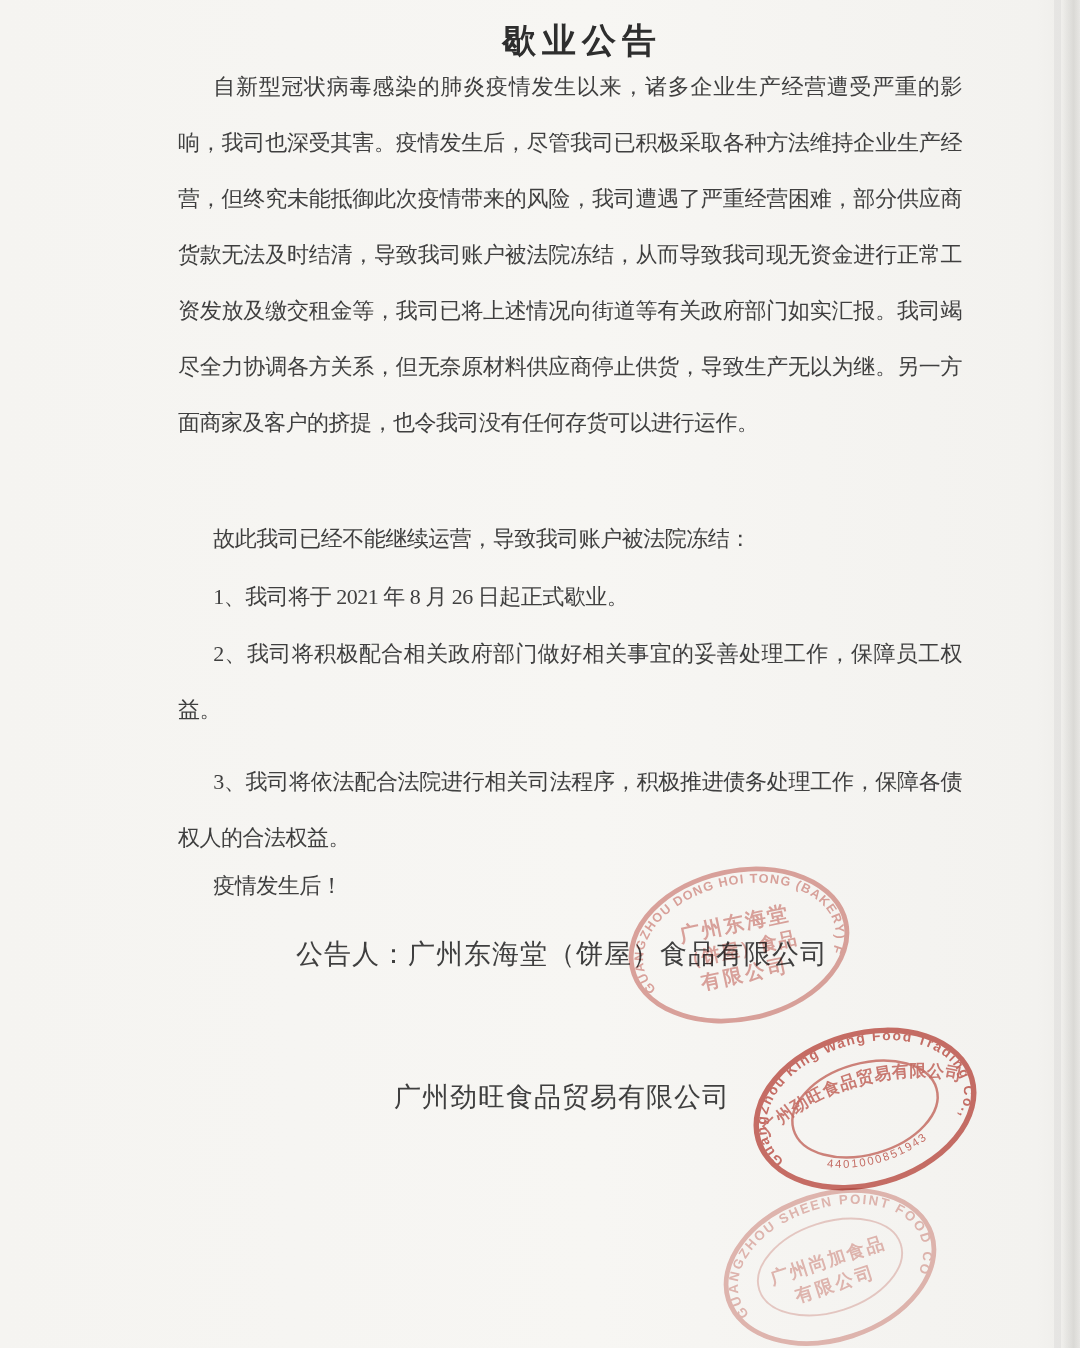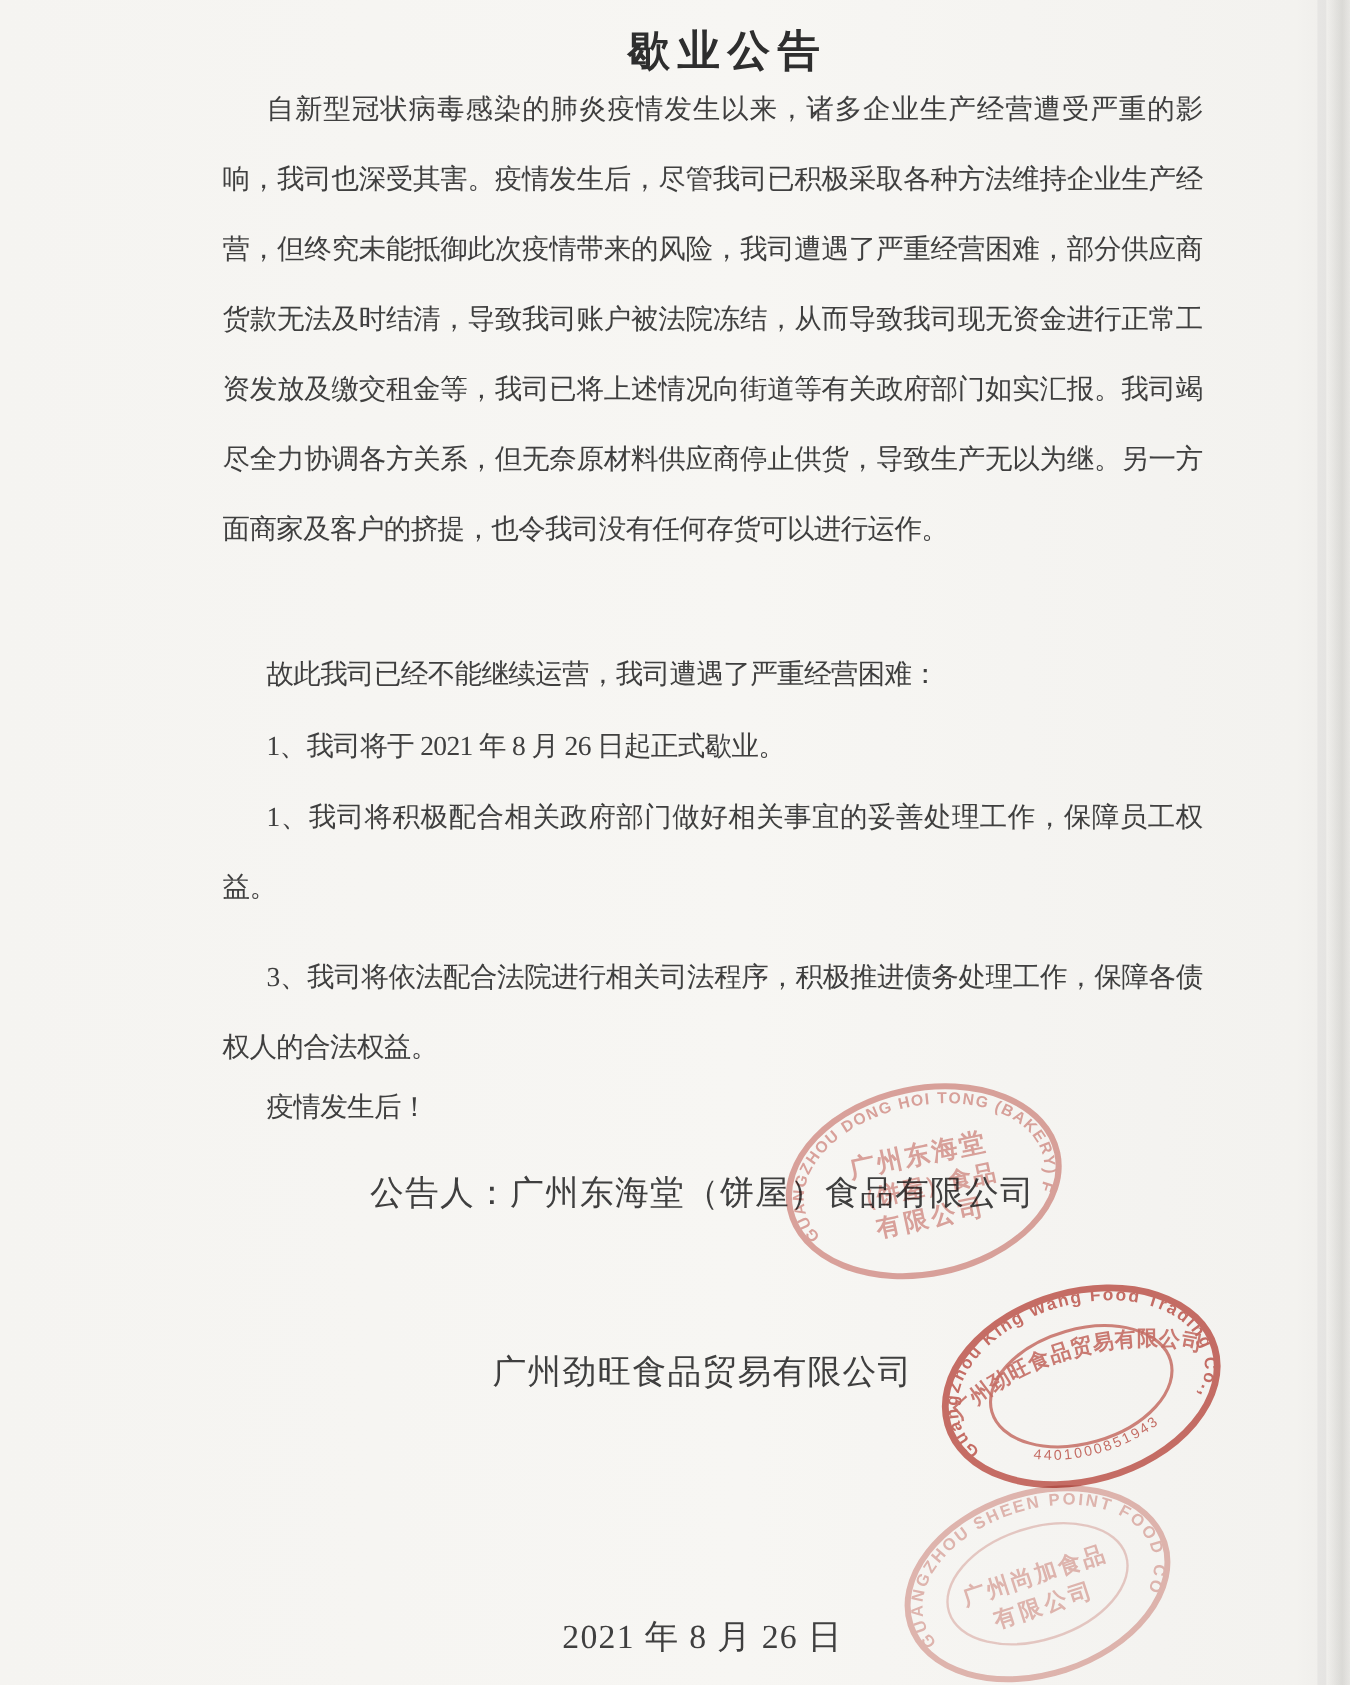--- a/index.html
+++ b/index.html
@@ -45,29 +45,28 @@
   }
 </style>
 </head>
 <body>
 
 <div class="page">
 
   <h1 class="title">歇业公告</h1>
 
   <p class="para indent" style="top:59px">自新型冠状病毒感染的肺炎疫情发生以来，诸多企业生产经营遭受严重的影响，我司也深受其害。疫情发生后，尽管我司已积极采取各种方法维持企业生产经营，但终究未能抵御此次疫情带来的风险，我司遭遇了严重经营困难，部分供应商货款无法及时结清，导致我司账户被法院冻结，从而导致我司现无资金进行正常工资发放及缴交租金等，我司已将上述情况向街道等有关政府部门如实汇报。我司竭尽全力协调各方关系，但无奈原材料供应商停止供货，导致生产无以为继。另一方面商家及客户的挤提，也令我司没有任何存货可以进行运作。</p>
-  <p class="para indent" style="top:511px">故此我司已经不能继续运营，我司遭遇了严重经营困难：</p>
+  <p class="para indent" style="top:511px">故此我司已经不能继续运营，导致我司账户被法院冻结：</p>
   <p class="para indent" style="top:569px">1、我司将于 2021 年 8 月 26 日起正式歇业。</p>
-  <p class="para indent" style="top:626px">1、我司将积极配合相关政府部门做好相关事宜的妥善处理工作，保障员工权益。</p>
+  <p class="para indent" style="top:626px">2、我司将积极配合相关政府部门做好相关事宜的妥善处理工作，保障员工权益。</p>
   <p class="para indent" style="top:754px">3、我司将依法配合法院进行相关司法程序，积极推进债务处理工作，保障各债权人的合法权益。</p>
   <p class="para indent" style="top:858px">疫情发生后！</p>
 
   <p class="sig" style="top:926px">公告人：广州东海堂（饼屋）食品有限公司</p>
   <p class="sig" style="top:1069px">广州劲旺食品贸易有限公司</p>
-  <p class="sig" style="top:1281px">2021 年 8 月 26 日</p>
 
   <svg id="stamp1" class="stamp" viewBox="0 0 240 170">
     <g opacity="0.52" color="#c4574d">
       <ellipse cx="120" cy="85" rx="112" ry="76" stroke="currentColor" stroke-width="5" fill="none"></ellipse>
       <path id="s1arc" d="M 31.7,117 A 100,64 0 1 1 208.3,117" fill="none"></path>
       <text font-size="13" font-weight="bold" letter-spacing="1.2" fill="currentColor">
         <textPath href="#s1arc" startOffset="2%">GUANGZHOU DONG HOI TONG (BAKERY) FOOD CO.LTD</textPath>
       </text>
       <text x="120" y="70" text-anchor="middle" font-size="21" font-weight="bold" letter-spacing="2" fill="currentColor">广州东海堂</text>
       <text x="120" y="96" text-anchor="middle" font-size="19" font-weight="bold" letter-spacing="1" fill="currentColor">（饼屋）食品</text>

